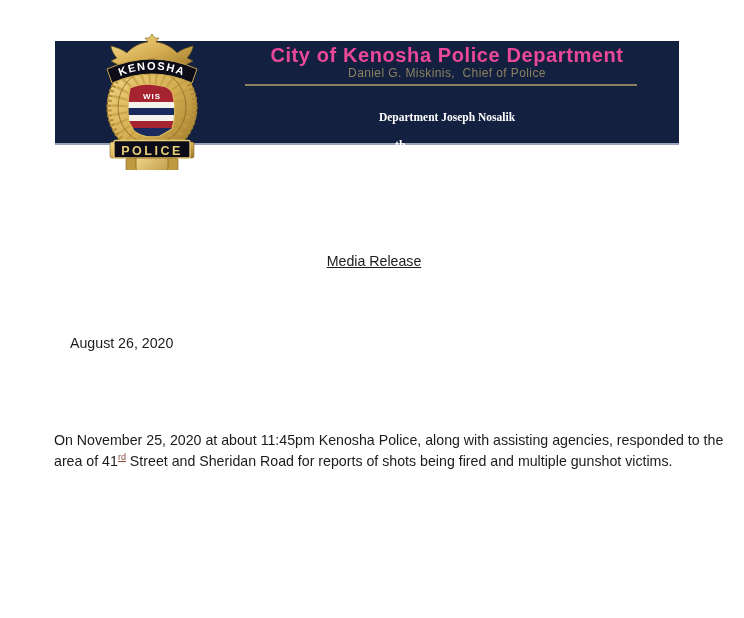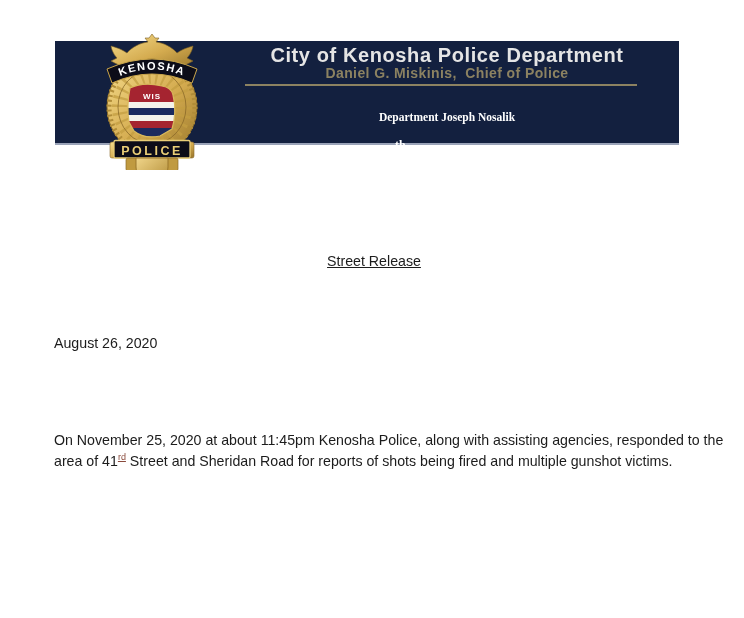--- a/index.html
+++ b/index.html
@@ -26,27 +26,27 @@
   }
   .banner-content {
     position:absolute;
     left:168px; right:8px; top:3px;
     text-align:center;
   }
   .dept-title {
     font-size:20px;
     font-weight:bold;
     letter-spacing:0.6px;
-    color:#e5e5e5;
+    color:#ec4899;
     line-height:23px;
     white-space:pre;
   }
   .dept-sub {
-    font-size:14px;
-    font-weight:bold;
+    font-size:12px;
+    font-weight:normal;
     letter-spacing:0.4px;
     color:#8c8261;
     line-height:13px;
     white-space:pre;
   }
   .gold-rule {
     height:2px;
     background:#8c8261;
     margin:4px 34px 4px 22px;
   }
@@ -70,21 +70,21 @@
     font-size:14.2px;
     line-height:21px;
     color:#1c1c1c;
     white-space:pre;
   }
   .doc-heading {
     text-align:center;
     text-decoration:underline;
     margin:0 0 19px 0;
   }
-  .doc-date { margin:0 0 13px 0; }
+  .doc-date { margin:0 0 13px 16px; }
   .doc p { margin:0 0 12px 0; }
   .doc .ln { display:block; }
   .doc sup.ord {
     font-size:9px;
     vertical-align:super;
     line-height:0;
     color:#8a4a3c;
     text-decoration:underline;
   }
 </style>
@@ -164,21 +164,21 @@
       <div><span>Department Joseph Nosalik</span></div>
       <div><span>1000 55</span><sup>th</sup><span> Street, Kenosha WI 53140</span></div>
       <div><span>Phone: 262-605-5238</span><span class="fax-gap"></span><span>Fax: 262-605-5248</span></div>
       <div>Email: jnosalik@kenosha.org</div>
       <div><span class="website">www.kenosha.org</span></div>
     </div>
   </div>
 </div>
 
 <div class="doc">
-  <div class="doc-heading">Street Release</div>
+  <div class="doc-heading">Media Release</div>
   <div class="doc-date">August 26, 2020</div>
 
   <p><span class="ln">On November 25, 2020 at about 11:45pm Kenosha Police, along with assisting agencies, responded to the</span><span class="ln"><span>area of 41</span><sup class="ord">rd</sup><span> Street and Sheridan Road for reports of shots being fired and multiple gunshot victims.</span></span></p>
 
   <p></p>
 
   
 
   
 

